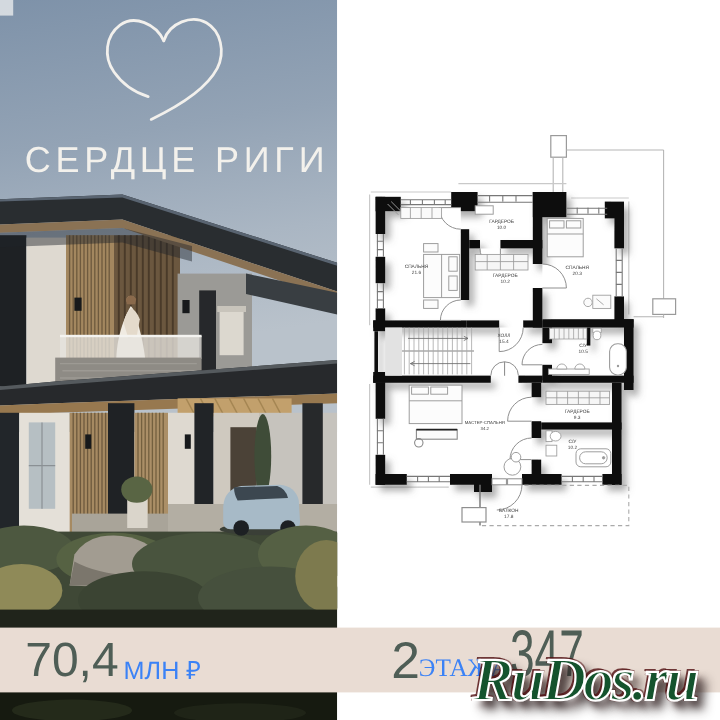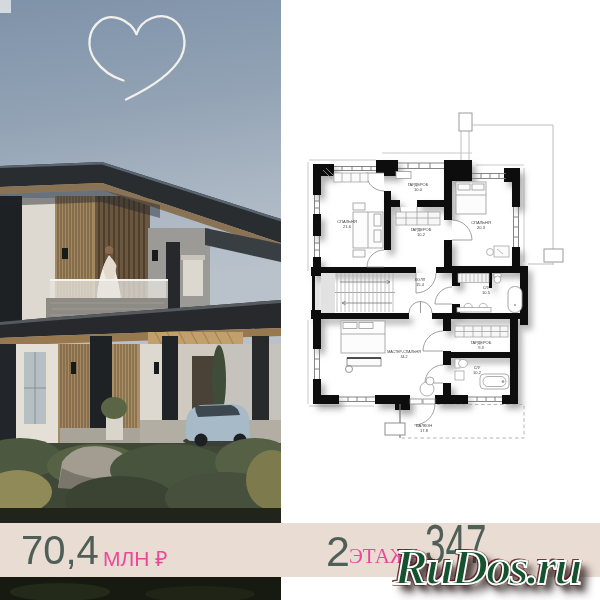--- a/index.html
+++ b/index.html
@@ -2,21 +2,21 @@
 <html><head>
 <meta charset="utf-8">
 <style>
   html,body{margin:0;padding:0;}
   #page{position:relative;width:600px;height:600px;overflow:hidden;background:#ffffff;
         font-family:"Liberation Sans",sans-serif;}
   #photo{position:absolute;left:0;top:0;width:281px;height:600px;}
   #plan{position:absolute;left:0;top:0;width:600px;height:600px;}
   #strip{position:absolute;left:0;top:523px;width:600px;height:54px;background:#e9dcd3;}
   .num{font-family:"Liberation Sans",sans-serif;color:#4f5e56;position:absolute;}
-  .unit{font-family:"Liberation Sans",sans-serif;color:#ec4899;position:absolute;}
+  .unit{font-family:"Liberation Sans",sans-serif;color:#3b82f6;position:absolute;}
   #title{position:absolute;left:7px;top:117px;width:281px;text-align:center;
          font-family:"Liberation Sans",sans-serif;font-size:30px;letter-spacing:4px;
          color:#f3f1ec;font-weight:400;}
   #wm{position:absolute;left:394px;top:538px;-webkit-text-stroke:1.8px #ffffff;font-family:"Liberation Serif",serif;
       font-weight:bold;font-size:51px;color:#14532d;letter-spacing:-2.4px;z-index:9;
       text-shadow:-2px -2px 0 rgba(80,14,16,0.8), 1.5px -1.5px 0 rgba(80,14,16,0.55),
                   -1.5px 1.5px 0 rgba(80,14,16,0.55), 7px 8px 9px rgba(35,25,25,0.9),
                   4px 5px 5px rgba(70,45,45,0.65);font-style:italic;}
 </style>
 </head>
@@ -523,16 +523,17 @@
 
 
 <svg id="logo" style="position:absolute;left:0;top:0;z-index:5" width="281" height="160" viewBox="0 0 281 160">
 
   <g fill="none" stroke="#f2f0ec" stroke-width="2.3" stroke-linecap="round">
     <path d="M136.5,34 C130,20 112,12 100,21 C88,30 86,47 95,60 C102,70 112,77 123.5,80.5"></path>
     <path d="M136.5,34 C141,19 160,12 172,19 C184,26 188,43 181,57 C172,74 150,88 126,99.5"></path>
   </g>
 </svg>
 
+<div id="title">СЕРДЦЕ РИГИ</div>
 
 <div id="wm">RuDos.ru</div>
 
 </div>
 
 </body></html>

